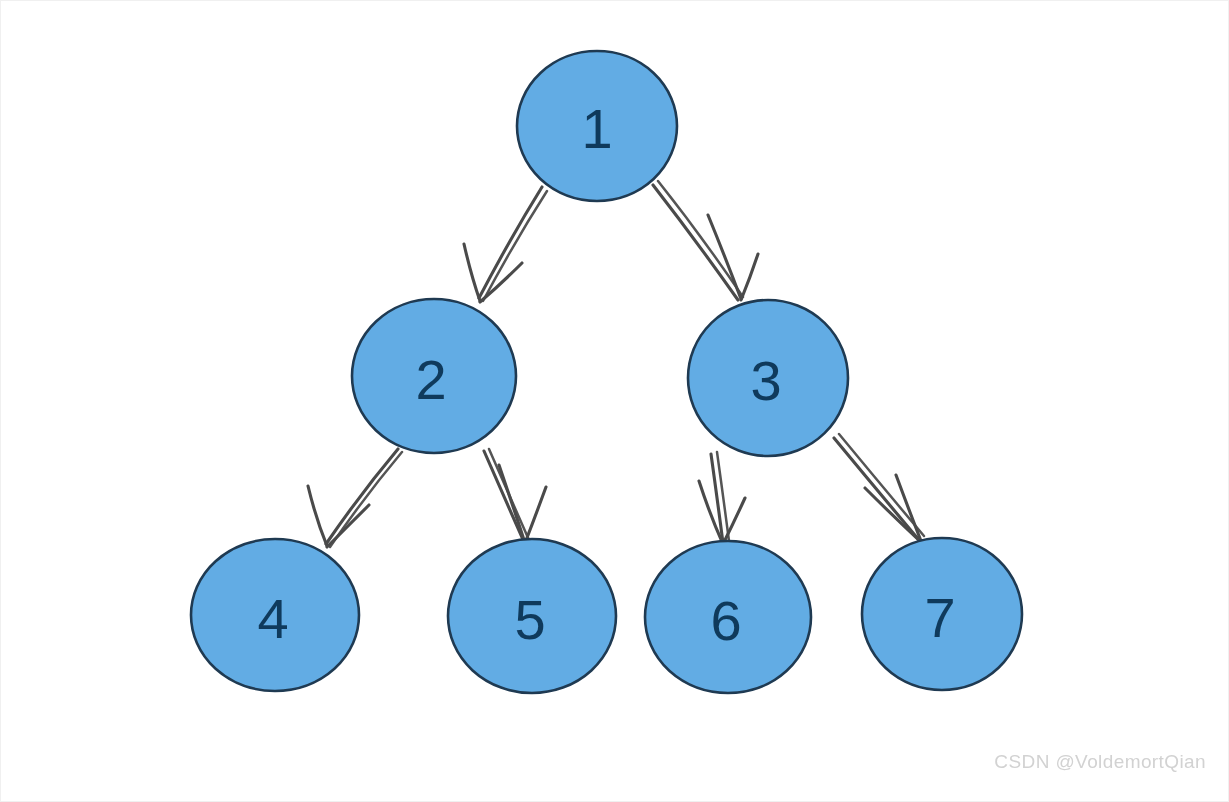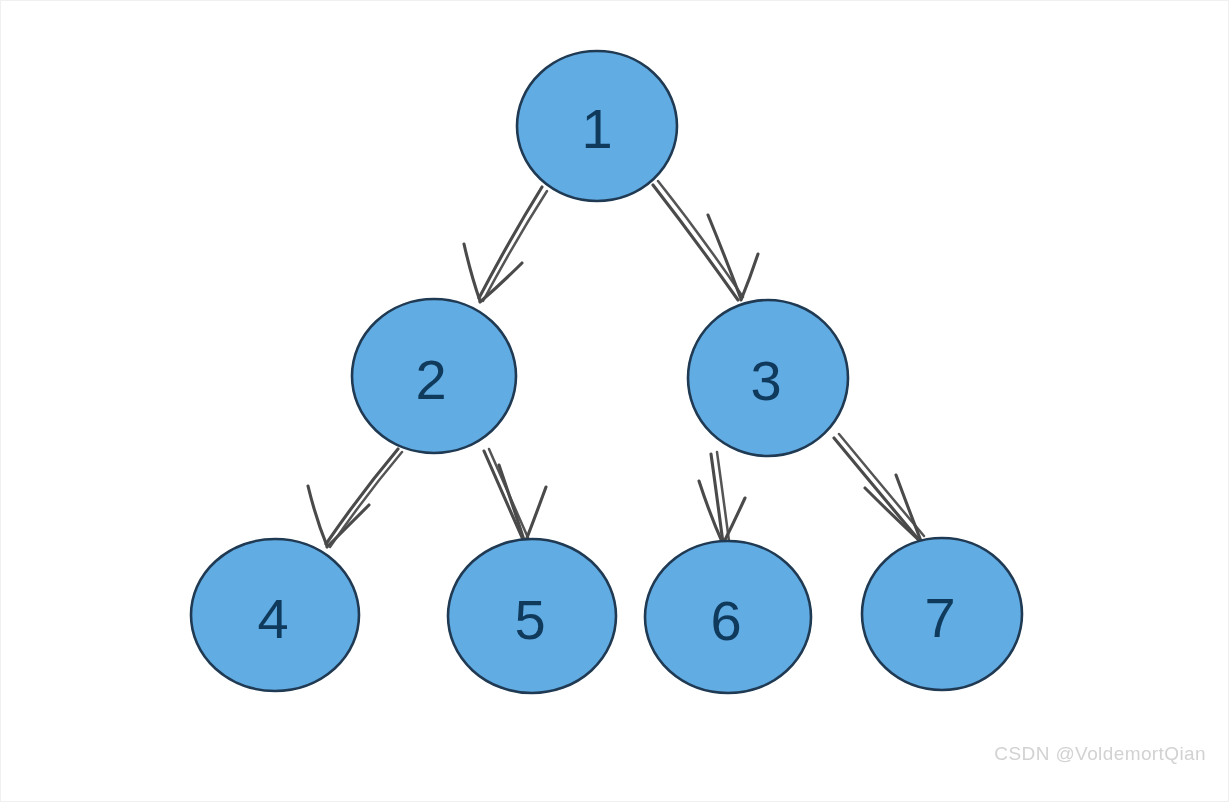--- a/index.html
+++ b/index.html
@@ -51,21 +51,21 @@
   }
   .edge-stroke-thin {
     stroke: #555555;
     stroke-width: 2.5;
     stroke-linecap: round;
     fill: none;
   }
   .watermark {
     position: absolute;
     right: 22px;
-    bottom: 36px;
+    bottom: 28px;
     color: #d2d2d2;
     font-family: "Liberation Sans", sans-serif;
     font-size: 19px;
     letter-spacing: 0.4px;
     white-space: nowrap;
     user-select: none;
   }
 </style>
 </head>
 <body>

